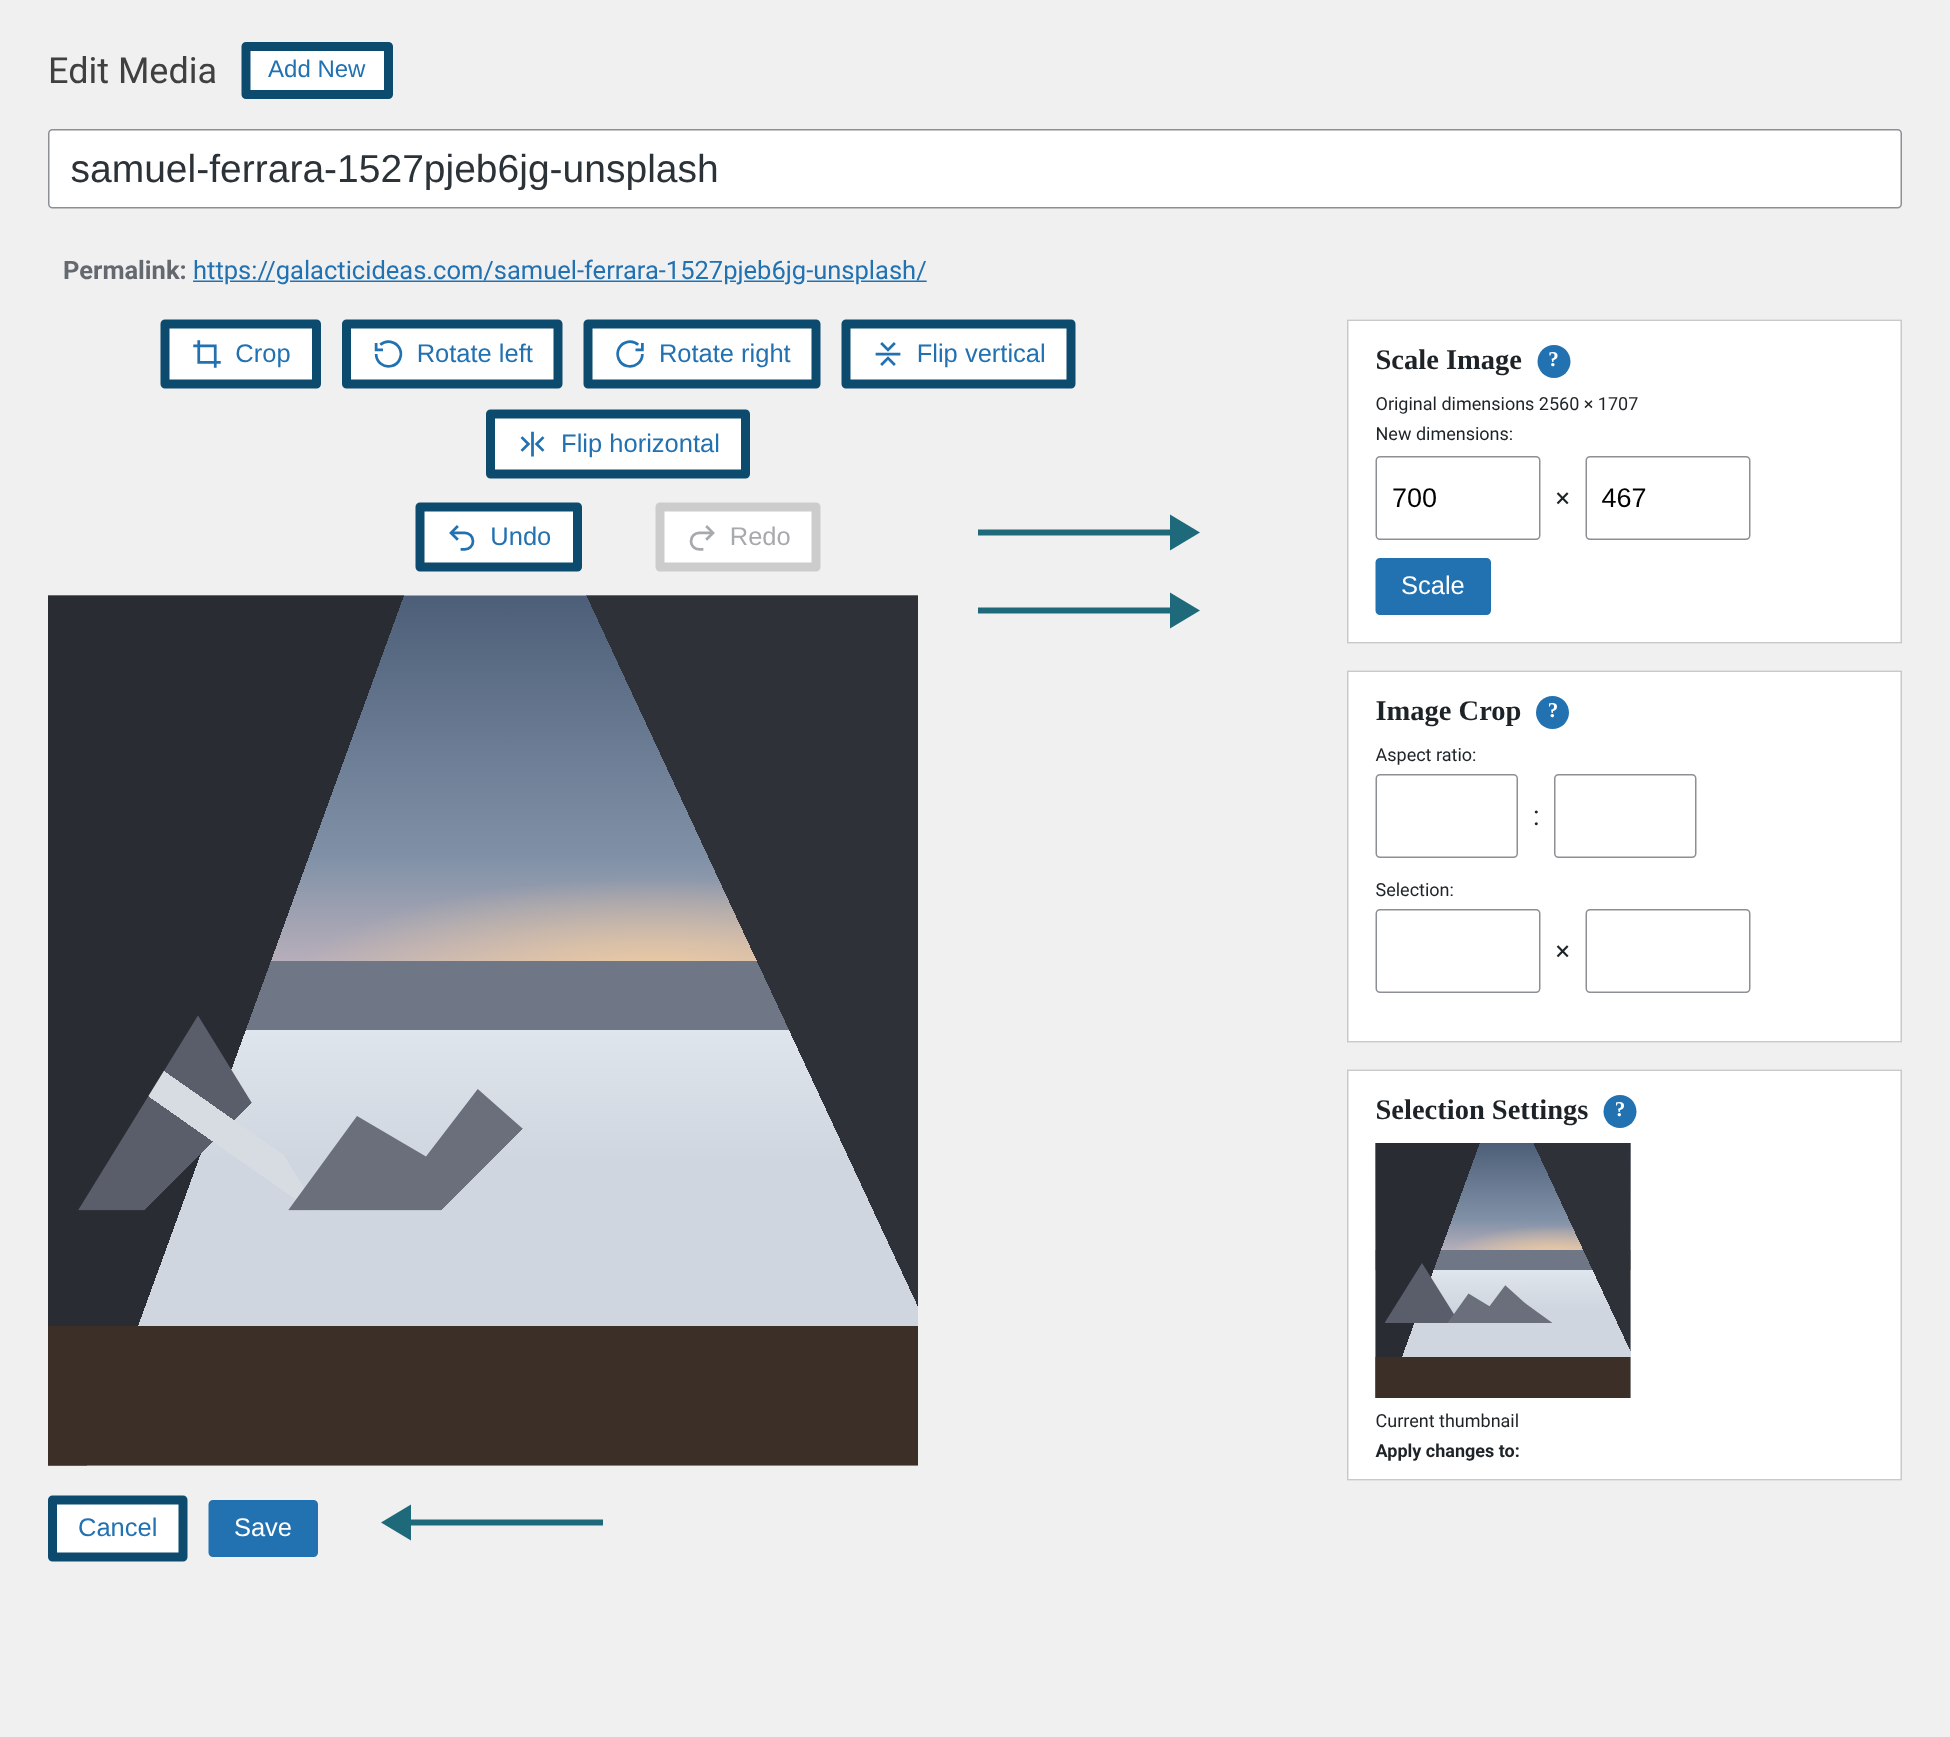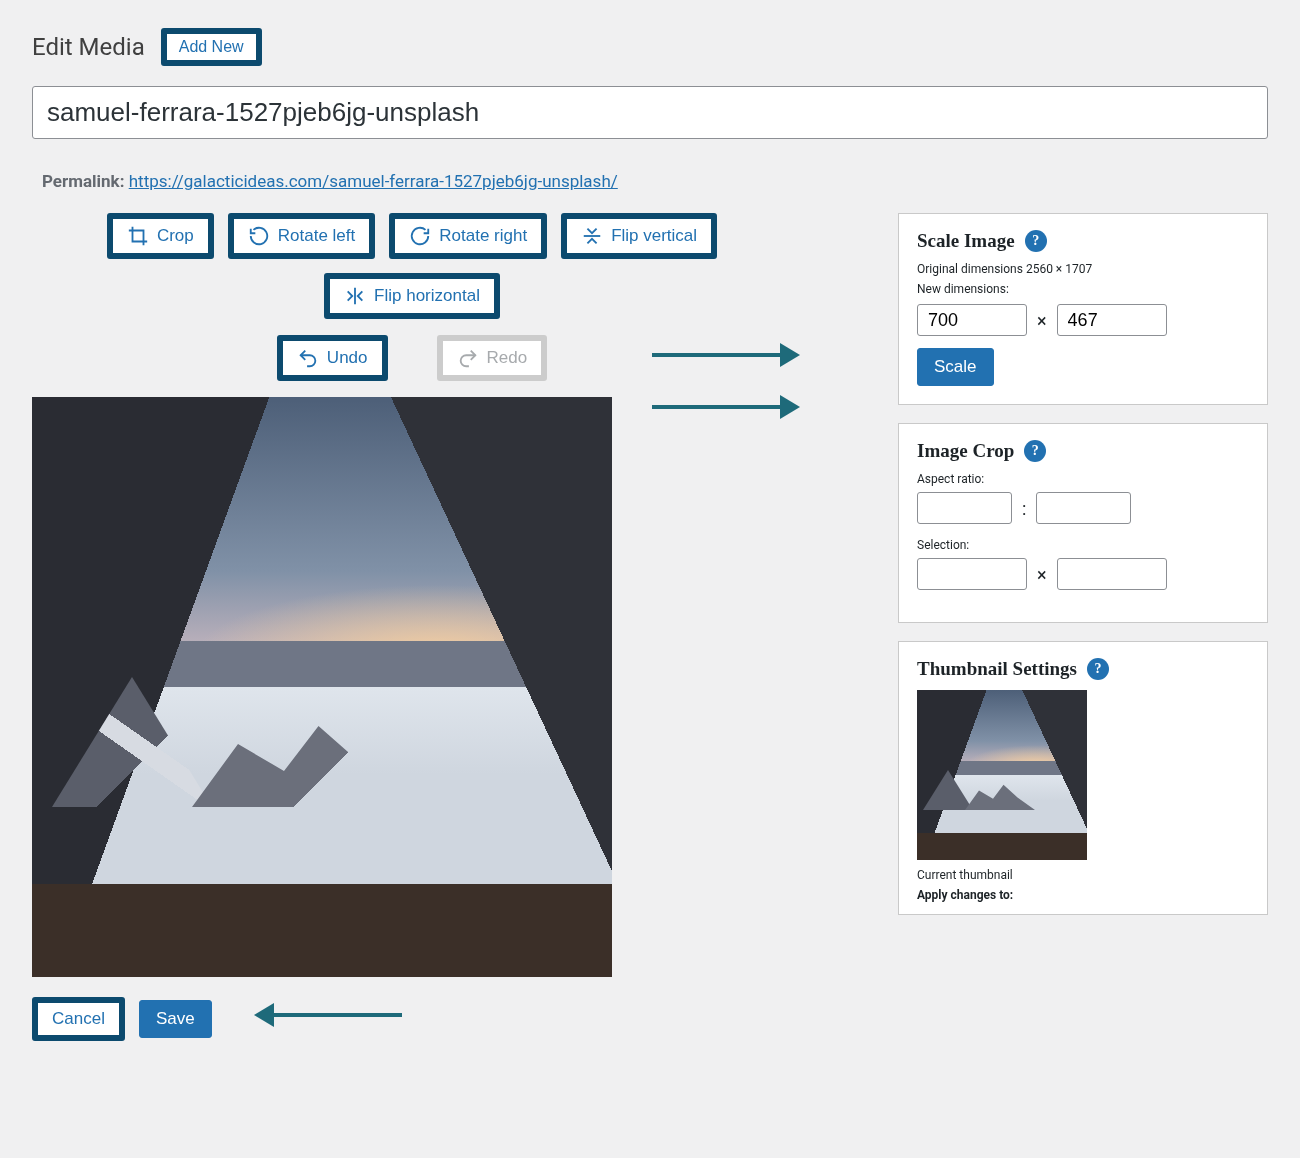--- a/index.html
+++ b/index.html
@@ -97,21 +97,21 @@
     width: 22px; height: 22px;
     border-radius: 50%;
     background: #2271b1;
     color: #fff;
     font-weight: 700;
     font-size: 14px;
   }
   .panel-text { font-size: 12px; margin: 6px 0; color: #1d2327; }
   .dims-row { display: flex; align-items: center; gap: 10px; margin: 8px 0 12px; }
   .dims-row input, .ratio-row input, .sel-row input {
-    width: 110px; height: 32px; font-size: 18px;
+    width: 110px; height: 56px; font-size: 18px;
     border: 1px solid #8c8f94; border-radius: 3px;
     padding: 4px 10px; background: #fff;
   }
   .dims-row .sep, .ratio-row .sep, .sel-row .sep { font-size: 18px; }
   .ratio-row, .sel-row { display: flex; align-items: center; gap: 10px; margin: 6px 0 14px; }
   .ratio-row input { width: 95px; }
   .sel-row input { width: 110px; }
 
   
   .preview {
@@ -312,21 +312,21 @@
       <p class="panel-text">Selection:</p>
       <div class="sel-row">
         <input value="" style="">
         <span class="sep">×</span>
         <input value="" style="">
       </div>
     </div>
 
     <div class="panel" style="padding-bottom:6px;">
       <div class="panel-title">
-        <span>Thumbnail Settings</span>
+        <span>Selection Settings</span>
         <span class="help-icon">?</span>
       </div>
       <div class="thumb"></div>
       <p class="panel-text">Current thumbnail</p>
       <p class="panel-text" style="font-weight:700;">Apply changes to:</p>
     </div>
   </div>
 
 </div>
 

